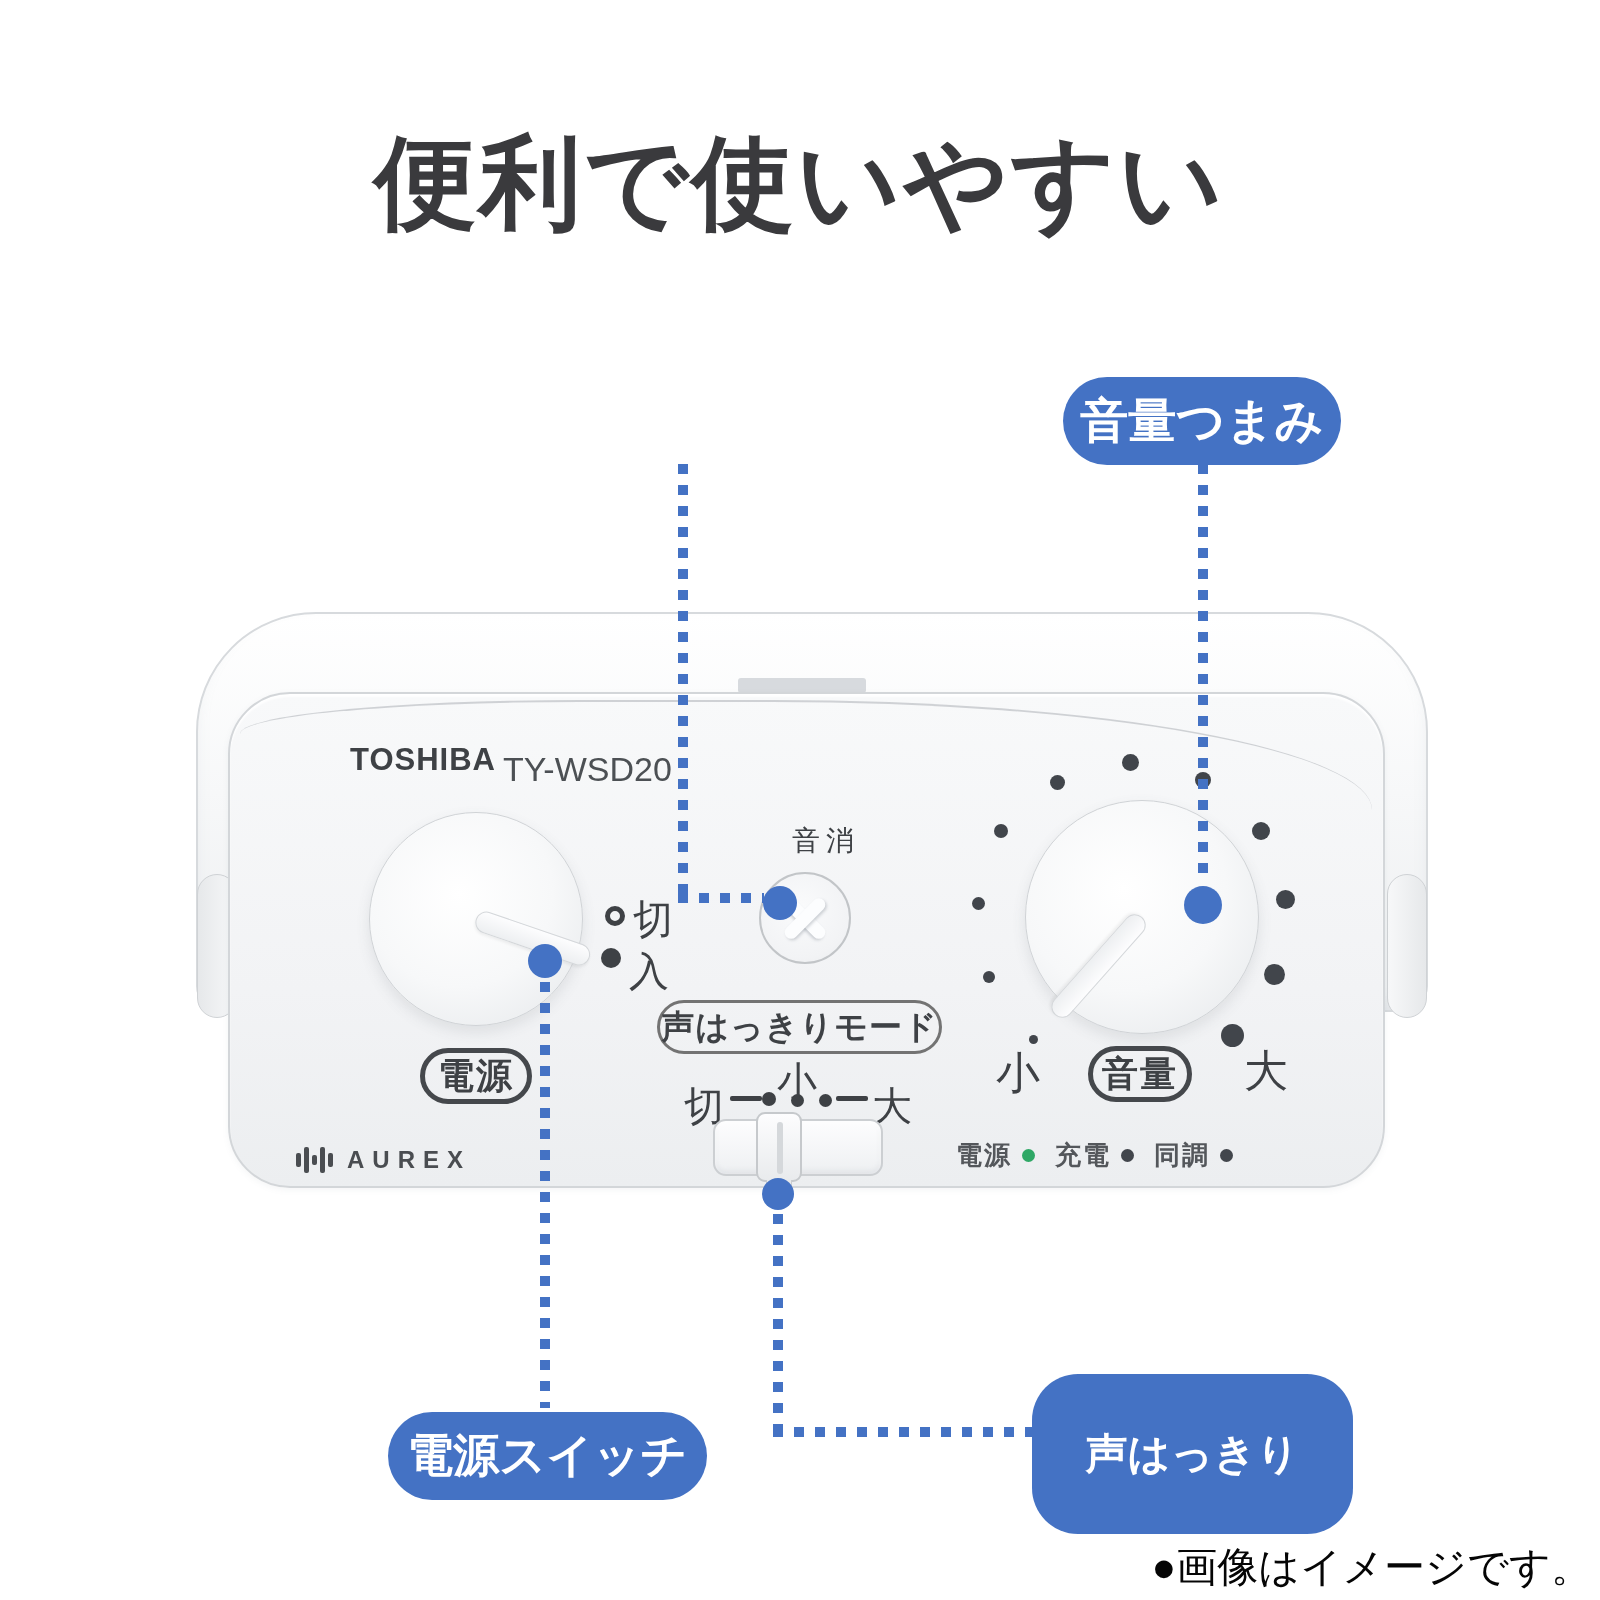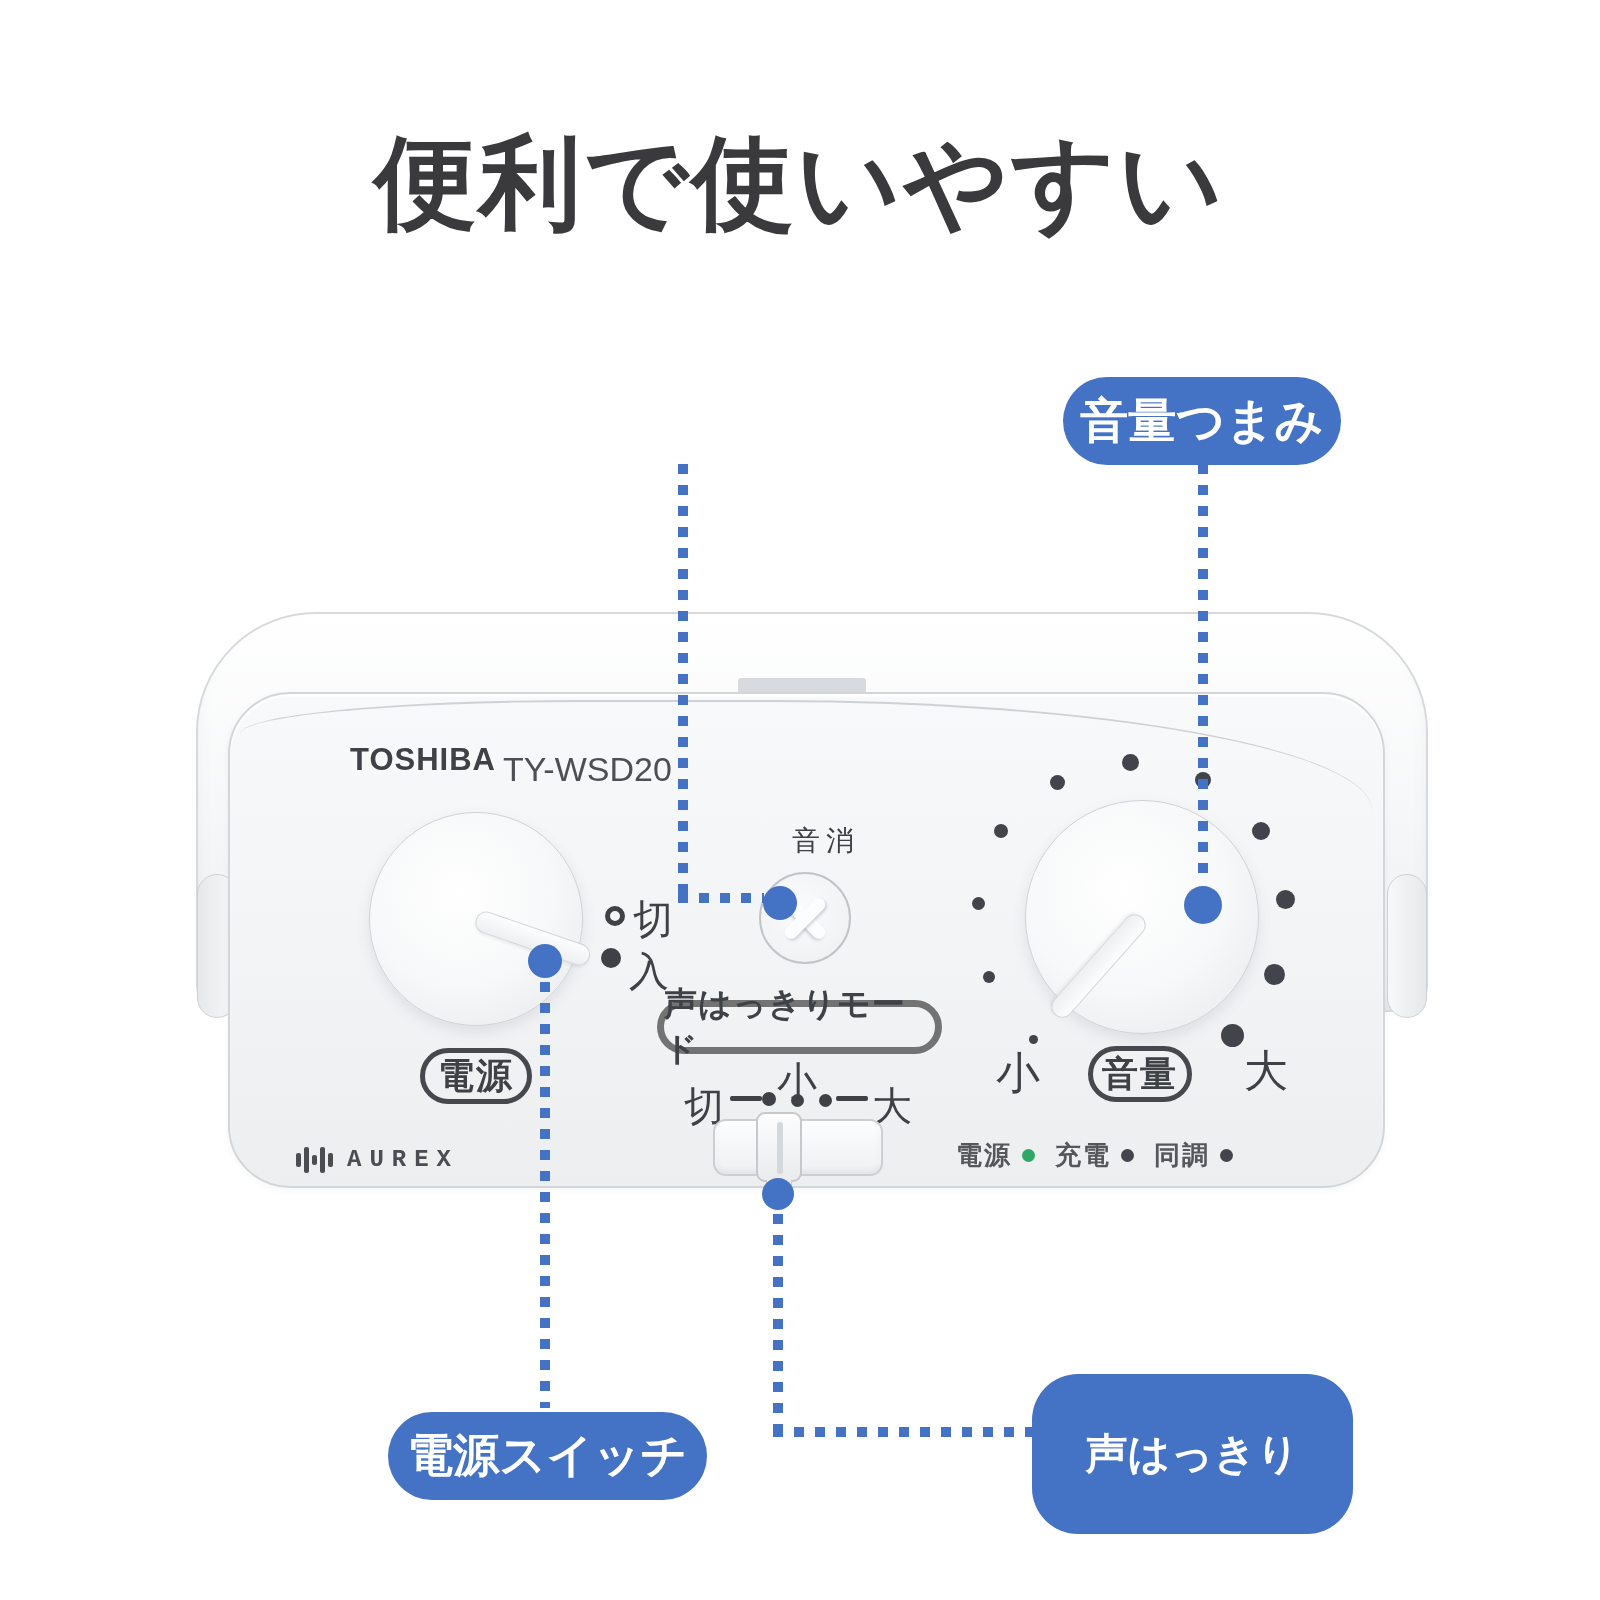--- a/index.html
+++ b/index.html
@@ -92,21 +92,21 @@
   .mute-btn {
     left:759px; top:872px; width:92px; height:92px; border-radius:50%;
     background: radial-gradient(circle at 45% 40%, #fafbfc, #f2f3f5 68%, #e9ebed);
     border:2px solid #c2c5c8; z-index:5;
   }
   .xbar { position:absolute; left:18px; top:38px; width:52px; height:13px; border-radius:7px;
     background:#fcfdfe; box-shadow:0 2px 3px rgba(120,130,140,.35); }
 
   .mode-pill {
     left:657px; top:1000px; width:285px; height:54px;
-    border:7px solid #737373; border-radius:30px;
+    border:3px solid #737373; border-radius:30px;
     display:flex; align-items:center; justify-content:center;
     font-size:33px; font-weight:700; color:#3e4145; z-index:5; letter-spacing:1px;
   }
   .scale-dash { height:5px; width:32px; border-radius:2px; background:#3e4145; z-index:5; }
   .scale-dot  { border-radius:50%; background:#3e4145; z-index:5; }
 
   .slider-track {
     left:713px; top:1119px; width:170px; height:57px; border-radius:13px;
     background: linear-gradient(180deg,#fdfdfe,#eef0f2);
     border:2px solid #cccfd2;
@@ -125,21 +125,21 @@
 
   .vdot { border-radius:50%; background:#41454b; z-index:5; }
 
   .leds { left:956px; top:1138px; display:flex; align-items:center; z-index:5; }
   .led-label { font-size:26px; font-weight:600; color:#54575b; letter-spacing:2px; }
   .led { width:13px; height:13px; border-radius:50%; margin:0 20px 0 10px; }
   .led.green { background:#2fa866; }
   .led.dark  { background:#42464c; }
   .led.last  { margin-right:0; }
 
-  .aurex { left:296px; top:1146px; display:flex; align-items:center; z-index:5;font-family:Liberation Mono, monospace; }
+  .aurex { left:296px; top:1146px; display:flex; align-items:center; z-index:5; }
   .aurex .bars { display:flex; align-items:center; gap:3px; height:26px; }
   .aurex .bar { width:5px; background:#4a4d51; border-radius:2px; }
   .aurex .txt { margin-left:14px; font-size:24px; font-weight:700; letter-spacing:8px; color:#4a4d51; }
 
   .brand { left:350px; top:742px; font-size:31px; font-weight:800; letter-spacing:1px; color:#3e4145; z-index:5; }
   .model { left:503px; top:750px; font-size:34px; font-weight:500; color:#4c5054; z-index:5; }
 </style>
 </head>
 <body>
 
@@ -236,14 +236,15 @@
   <div class="abs vdash" style="left:540px; top:982px; height:426px;"></div>
   <div class="abs pill" style="left:388px; top:1412px; width:319px; height:88px; font-size:46px;">電源スイッチ</div>
 
   <div class="abs cdot" style="left:762px; top:1178px; width:32px; height:32px;"></div>
   <div class="abs vdash" style="left:773px; top:1214px; height:220px;"></div>
   <div class="abs hdash" style="left:773px; top:1427px; width:259px;"></div>
   <div class="abs pill" style="left:1032px; top:1374px; width:321px; height:160px; font-size:42px; line-height:1.45;">
     <span>声はっきり</span>
   </div>
 
+  <div class="abs footnote">●画像はイメージです。</div>
 
 </div>
 
 </body></html>

